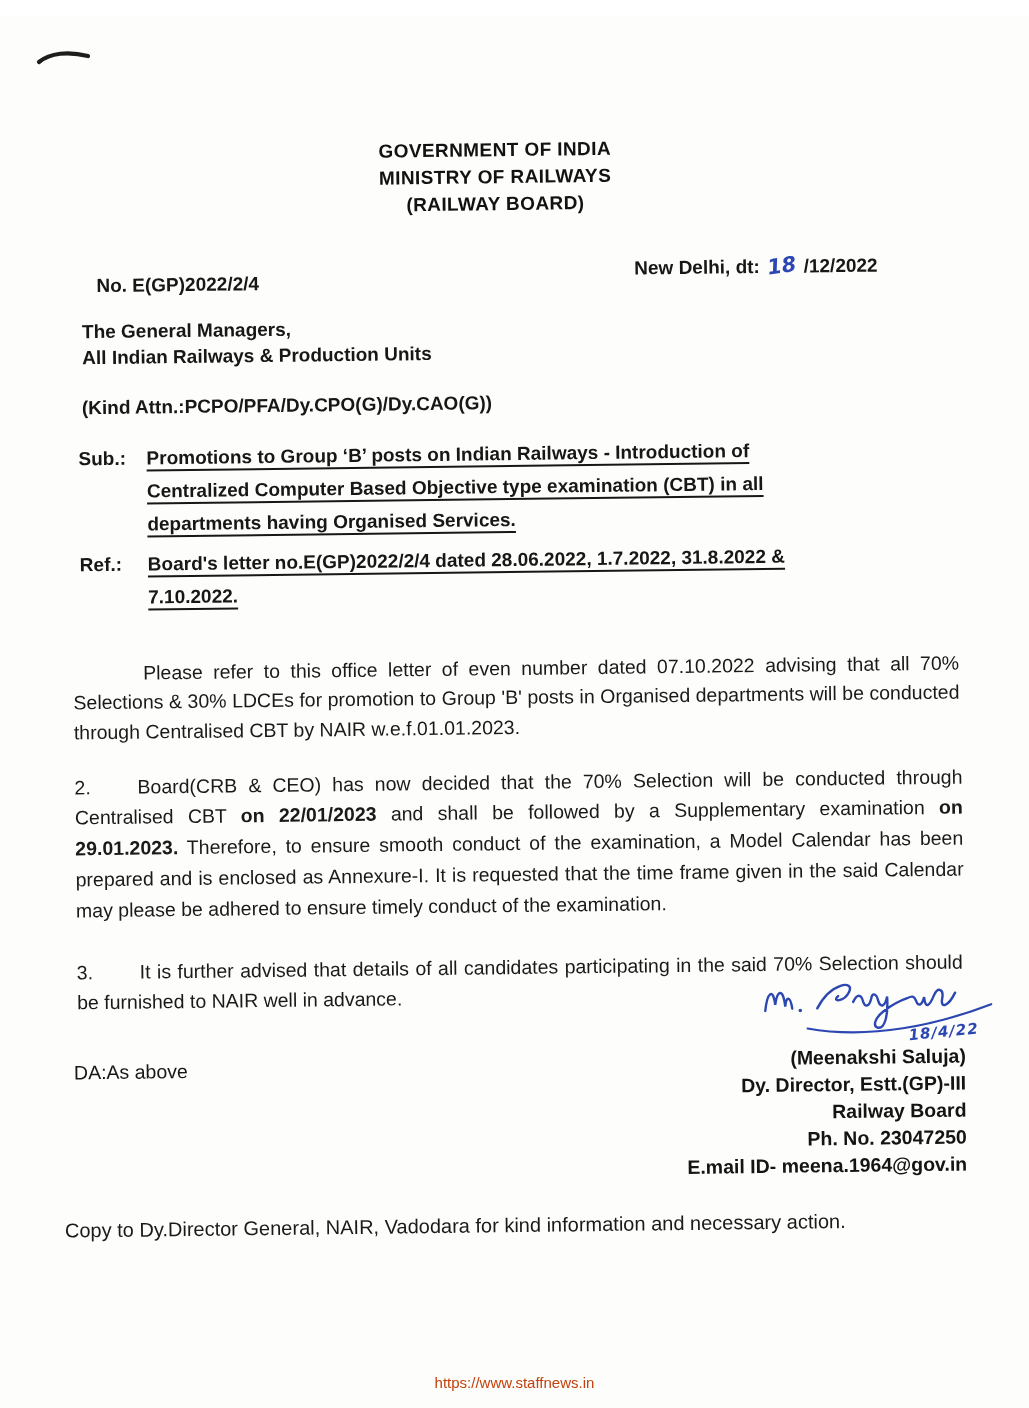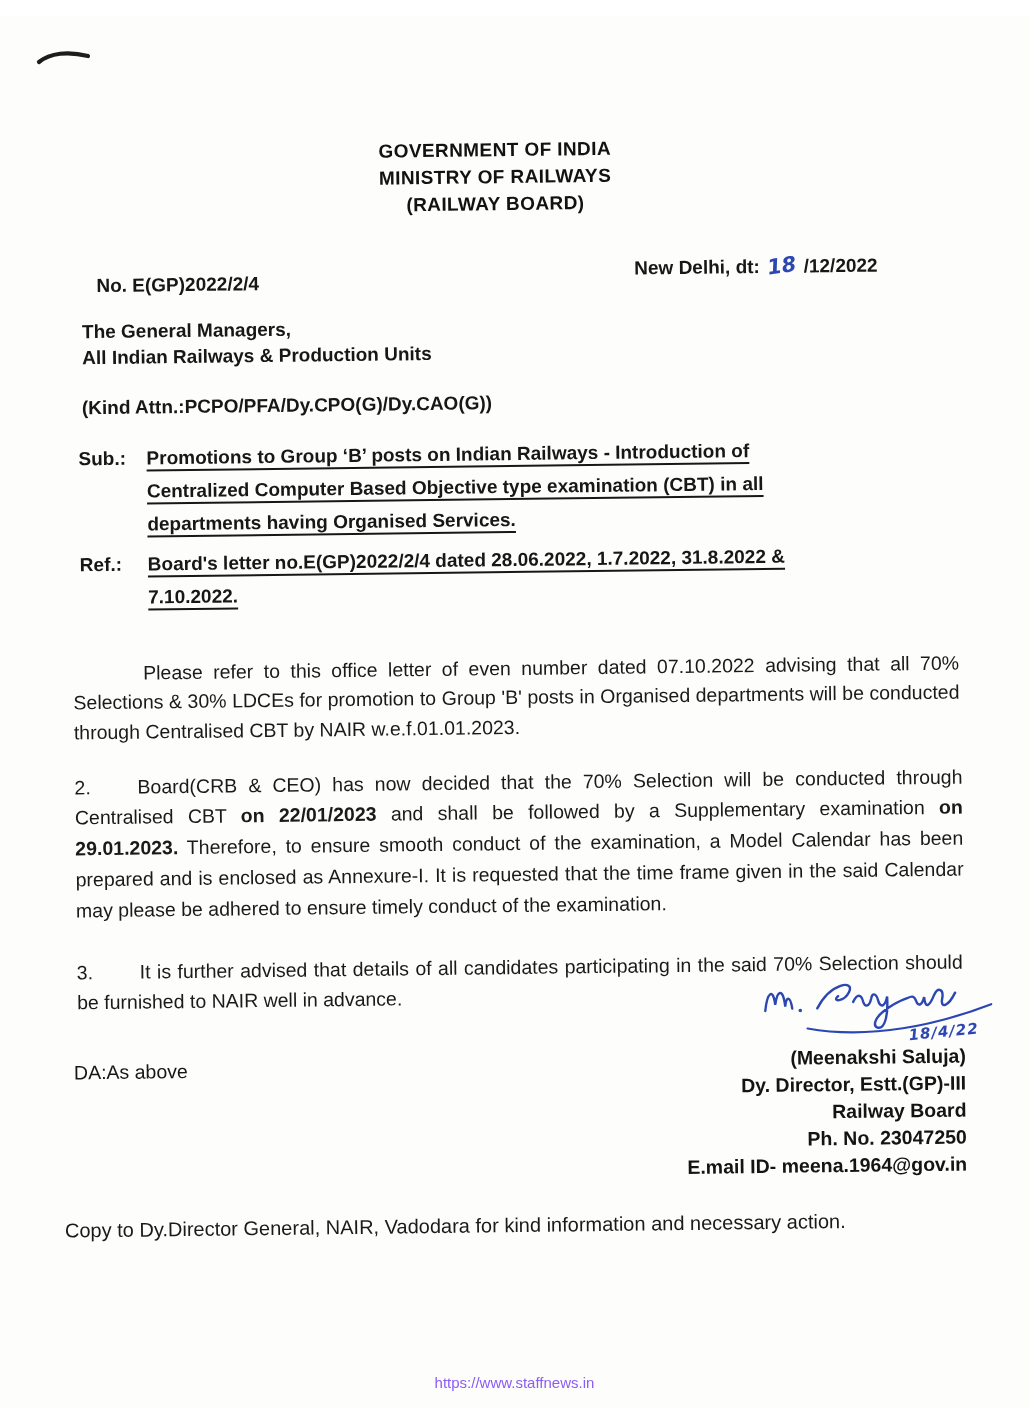--- a/index.html
+++ b/index.html
@@ -32,21 +32,21 @@
   .para1{left:72px;top:618px;width:886px;text-indent:70px;line-height:29.5px;}
   .para2{left:72px;top:731px;width:888px;line-height:30.8px;}
   .para3{left:72px;top:916px;width:886px;}
   .pnum{display:inline-block;width:63px;text-indent:0;}
 
   .scribble{left:750px;top:960px;width:242px;height:80px;}
   .hand-date{left:903px;top:1012px;font-size:15px;transform:rotate(-5deg);font-weight:600;letter-spacing:1px;}
   .sig-block{left:540px;top:1032px;width:420px;text-align:right;font-size:19.5px;font-weight:700;line-height:27px;color:#141414;}
   .da-note{left:68px;top:1040px;font-size:19.5px;}
   .copy-note{left:57px;top:1198px;width:916px;font-size:20px;color:#1a1a1a;}
-  .footer{position:absolute;left:0;top:1358px;width:1029px;text-align:center;font-size:15px;color:#8b5cf6;}
+  .footer{position:absolute;left:0;top:1358px;width:1029px;text-align:center;font-size:15px;color:#c2410c;}
   .corner-mark{position:absolute;left:36px;top:32px;}
 </style>
 </head>
 <body>
 
 <div class="page">
 
   <svg class="corner-mark" width="56" height="20" viewBox="0 0 56 20">
     <path d="M3 14 C 14 5, 32 3, 52 8" fill="none" stroke="#1d1d1d" stroke-width="4.2" stroke-linecap="round"></path>
   </svg>

